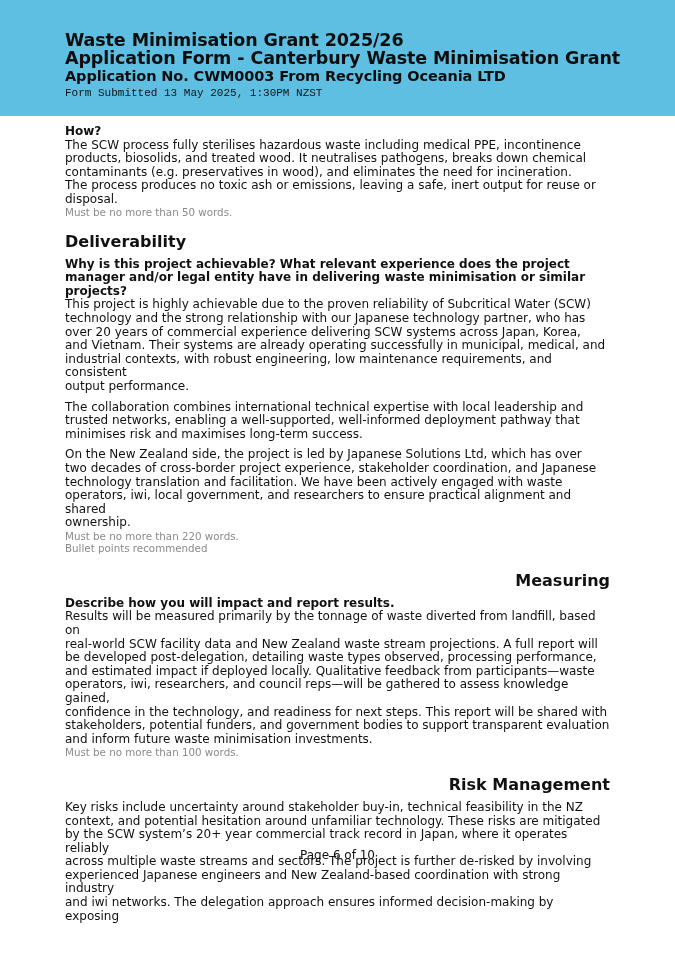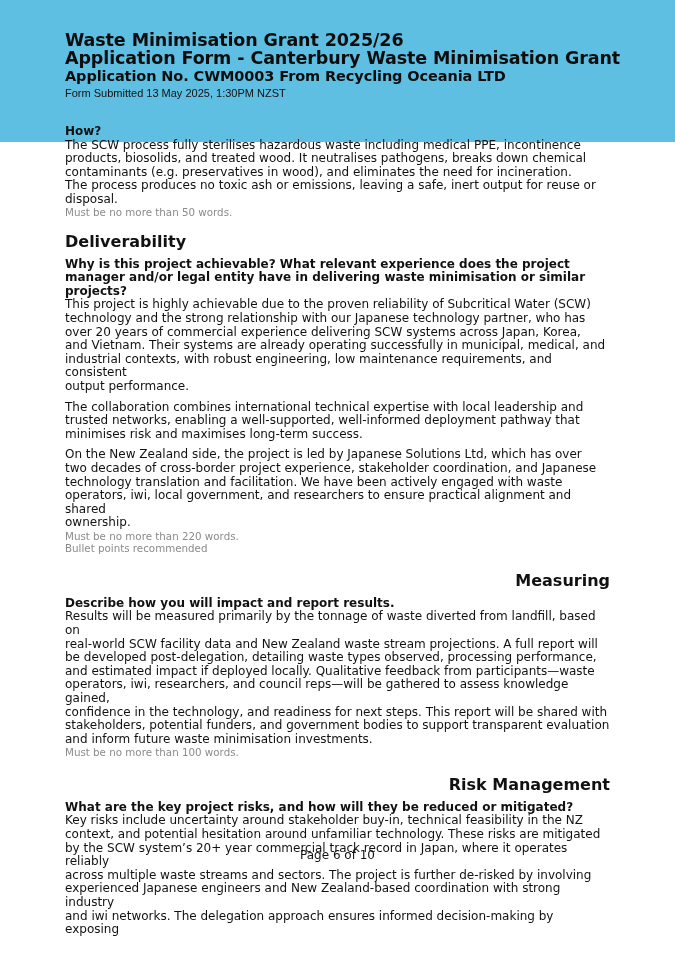--- a/index.html
+++ b/index.html
@@ -2,32 +2,32 @@
 <html><head>
 <meta charset="utf-8">
 <style>
   html, body { margin: 0; padding: 0; }
   body {
     width: 675px; height: 955px; overflow: hidden;
     background: #ffffff; position: relative;
     font-family: "DejaVu Sans", sans-serif; color: #111111;
   }
   .header {
-    position: absolute; left: 0; top: 0; width: 675px; height: 142px;
+    position: absolute; left: 0; top: 0; width: 675px; height: 116px;
     background: #5fbfe2;
   }
   .h-title {
     position: absolute; left: 65px; font-weight: bold; color: #0d0d0d;
     font-family: "DejaVu Sans", sans-serif; white-space: nowrap;
   }
   .h1 { top: 30px; font-size: 17.5px; letter-spacing: -0.1px; }
   .h2 { top: 48px; font-size: 17.5px; letter-spacing: -0.1px; }
   .h3 { top: 68px; font-size: 14.5px; letter-spacing: -0.1px; }
   .h4 { position: absolute; left: 65px; top: 87px; font-size: 11px;
-        font-family: Liberation Sans, sans-serif; color: #111; white-space: nowrap; }
+        font-family: Liberation Mono, monospace; color: #111; white-space: nowrap; }
 
   .content { position: absolute; left: 65px; top: 125px; width: 545px; }
   .q { font-weight: bold; font-size: 12px; line-height: 13.5px; margin: 0; }
   .p { font-size: 12px; line-height: 13.6px; margin: 0; white-space: pre-line; }
   .p + .p { margin-top: 7px; }
   .hint { font-size: 10.3px; line-height: 12.5px; color: #8a8a8a; margin: 0; }
   .section { font-weight: bold; font-size: 16px; margin: 0; line-height: 20px; }
   .s-deliv { margin-top: 13px; }
   .s-next { margin-top: 16px; text-align: right; }
   .qblock { margin-top: 6px; }
@@ -87,21 +87,20 @@
 and estimated impact if deployed locally. Qualitative feedback from participants—waste
  operators, iwi, researchers, and council reps—will be gathered to assess knowledge gained,
 confidence in the technology, and readiness for next steps. This report will be shared with
 stakeholders, potential funders, and government bodies to support transparent evaluation
 and inform future waste minimisation investments.</p>
     <p class="hint">Must be no more than 100 words.</p>
   </div>
 
   <h2 class="section s-next">Risk Management</h2>
   <div class="qblock">
-    <p class="q">What are the key project risks, and how will they be reduced or mitigated?</p>
     <p class="p">Key risks include uncertainty around stakeholder buy-in, technical feasibility in the NZ
 context, and potential hesitation around unfamiliar technology. These risks are mitigated
 by the SCW system’s 20+ year commercial track record in Japan, where it operates reliably
 across multiple waste streams and sectors. The project is further de-risked by involving
 experienced Japanese engineers and New Zealand-based coordination with strong industry
 and iwi networks. The delegation approach ensures informed decision-making by exposing</p>
   </div>
 </div>
 
 <div class="footer">Page 6 of 10</div>

